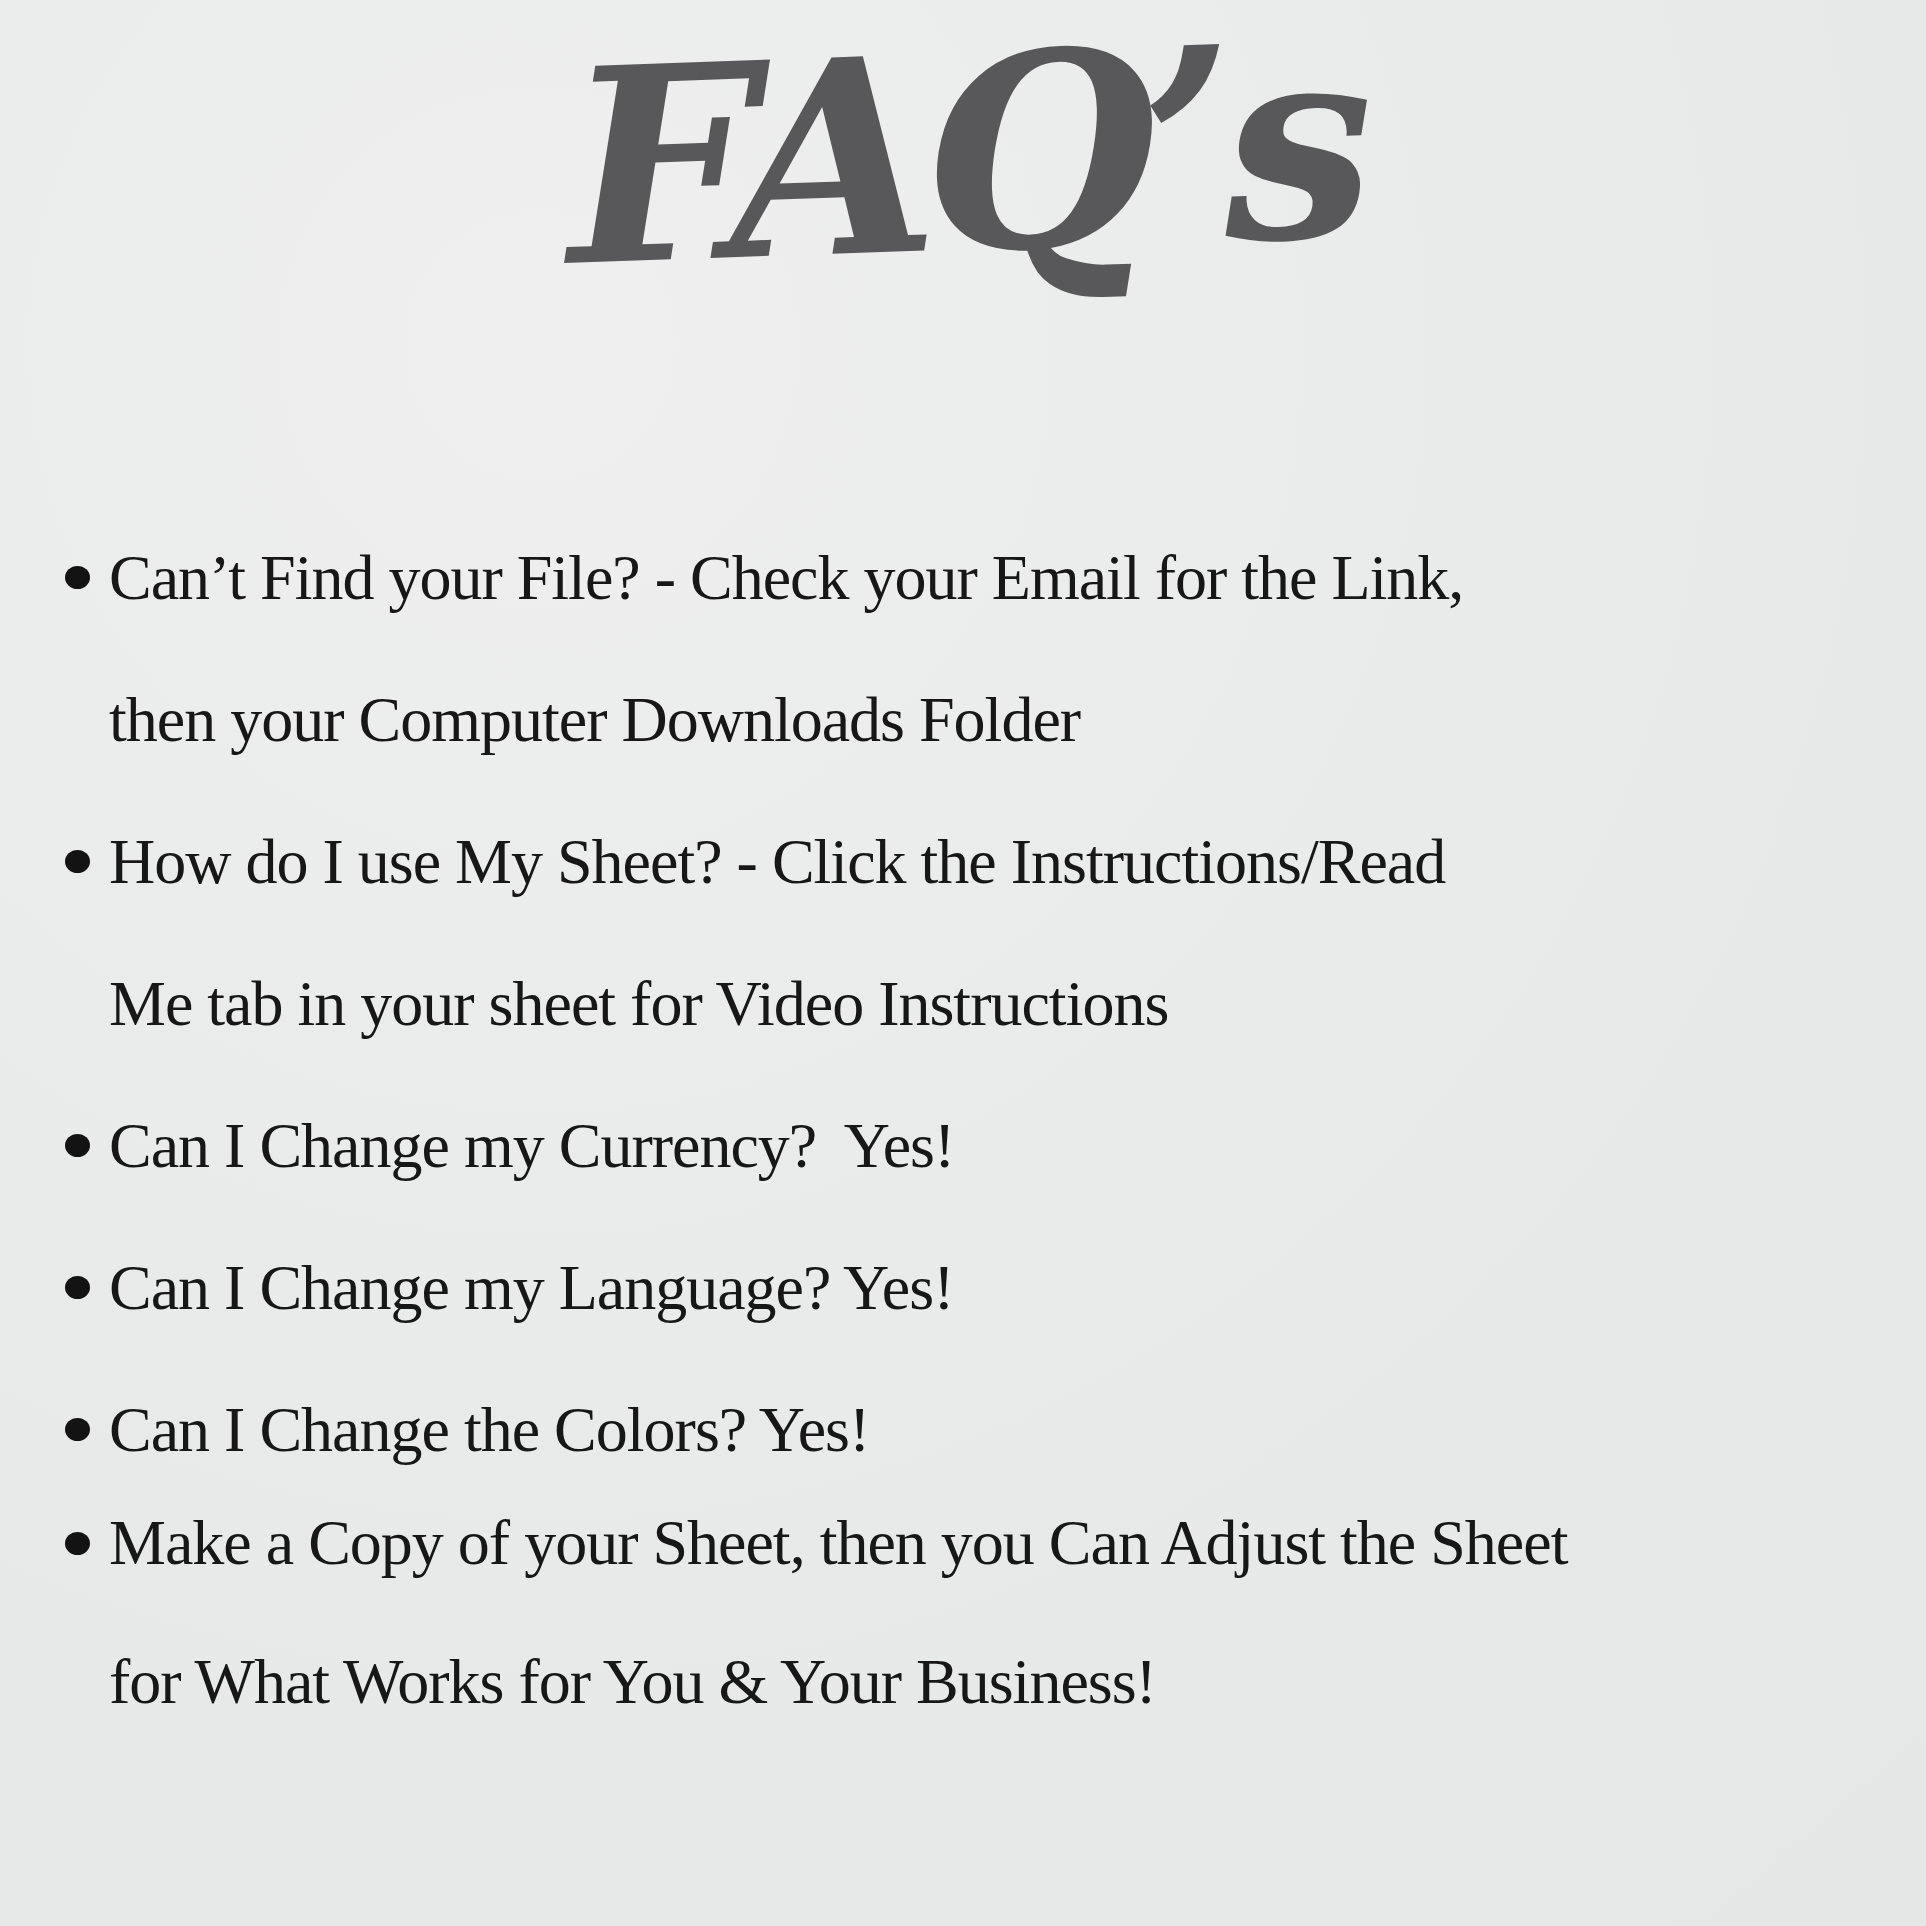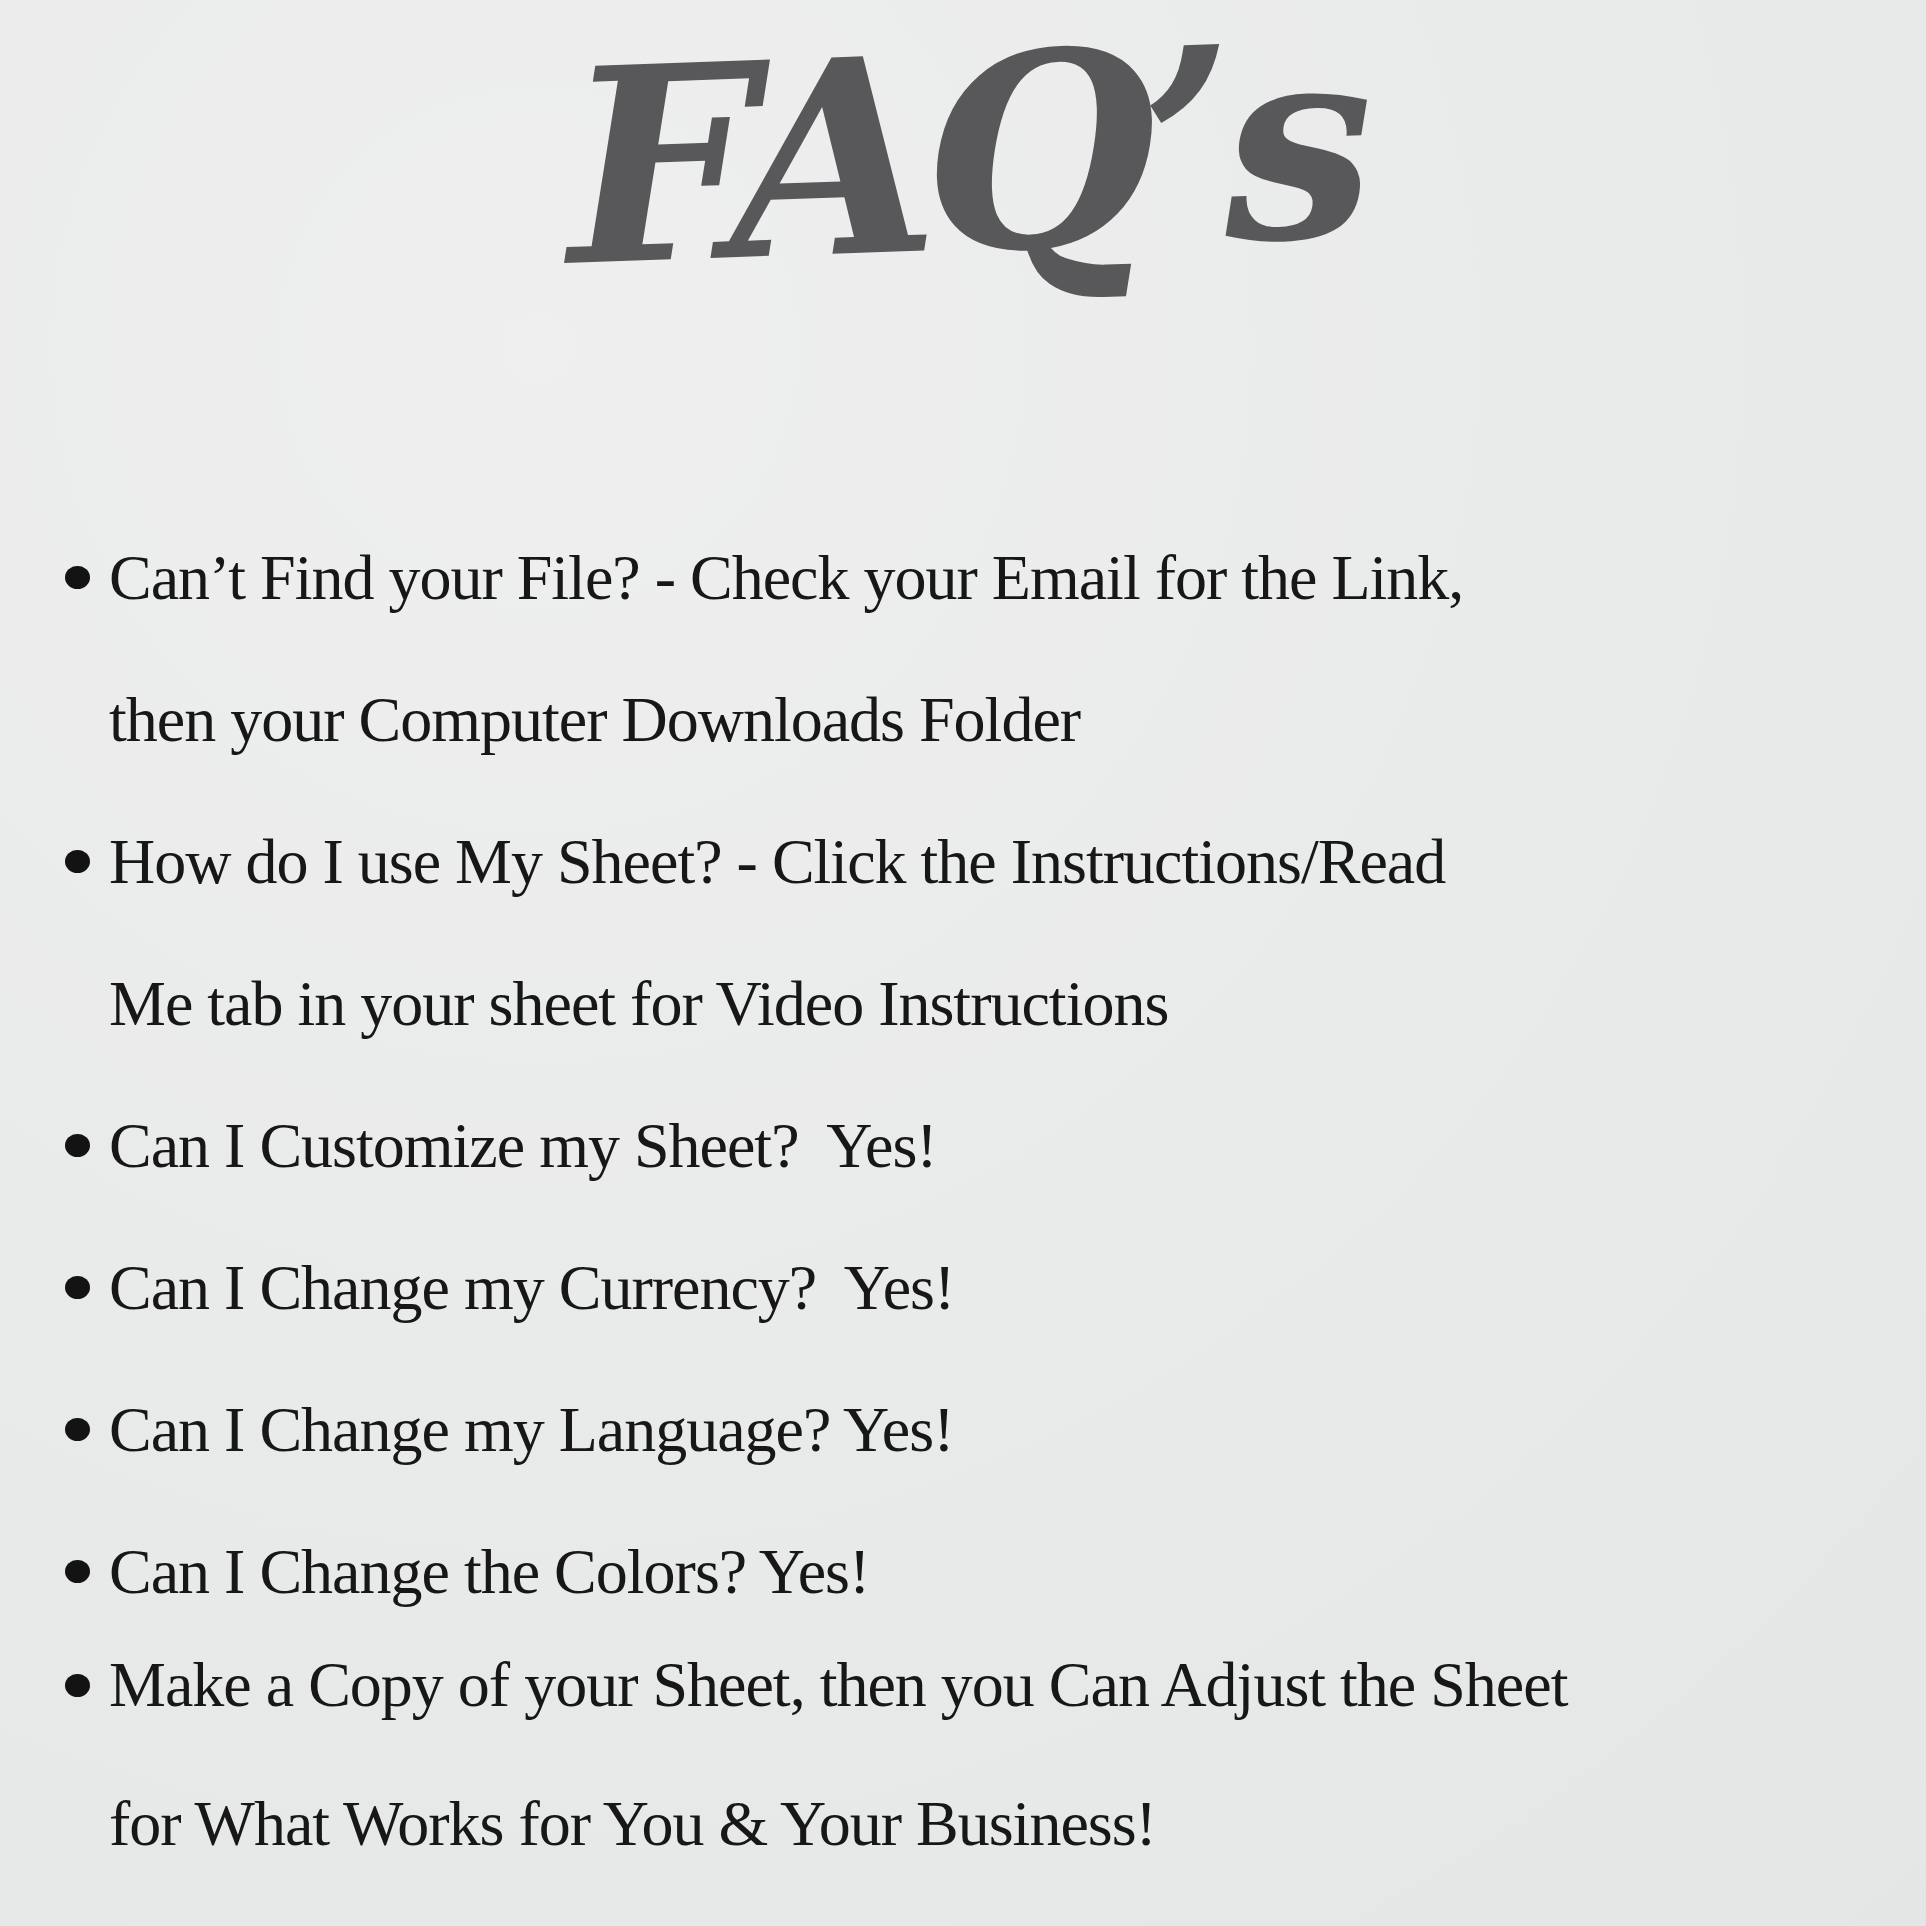--- a/index.html
+++ b/index.html
@@ -69,21 +69,20 @@
 
 <div class="page">
 
   <div class="title">FAQ’s</div>
 
   <ul class="faq-list">
     <li class="faq-item">Can’t Find your File? - Check your Email for the Link,
 then your Computer Downloads Folder</li>
     <li class="faq-item">How do I use My Sheet? - Click the Instructions/Read
 Me tab in your sheet for Video Instructions</li>
-    <li class="faq-item">Can I Customize my Sheet?  Yes!</li>
     <li class="faq-item">Can I Change my Currency?  Yes!</li>
     <li class="faq-item">Can I Change my Language? Yes!</li>
     <li class="faq-item">Can I Change the Colors? Yes!</li>
     <li class="faq-item italic">Make a Copy of your Sheet, then you Can Adjust the Sheet
 for What Works for You &amp; Your Business!</li>
   </ul>
 
 </div>
 
 

